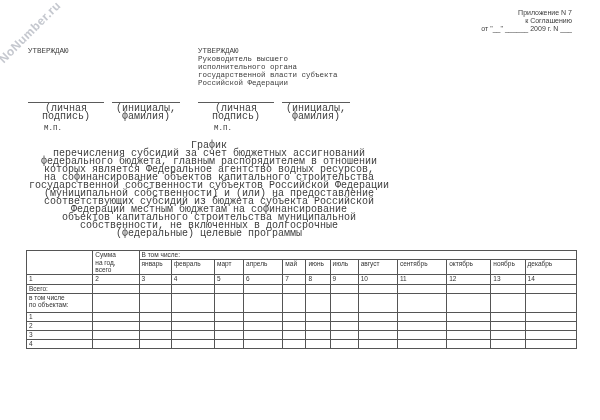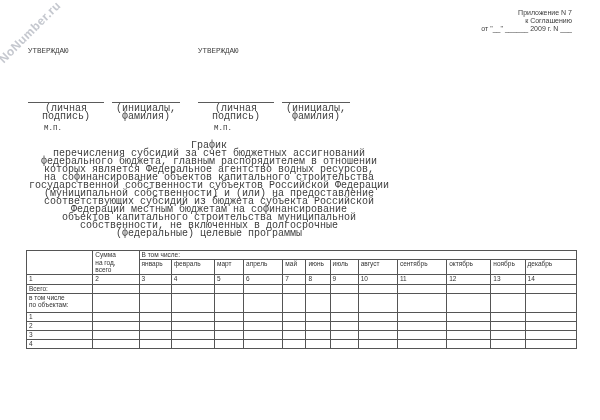--- a/index.html
+++ b/index.html
@@ -88,20 +88,24 @@
         <div class="sig-line"></div>
         <div class="sig-label pre">(инициалы,
 фамилия)</div>
       </div>
     </div>
     <div class="seal">М.П.</div>
   </div>
 
   <div class="approve-block approve-right">
     <div>УТВЕРЖДАЮ</div>
+    <div class="pre">Руководитель высшего
+исполнительного органа
+государственной власти субъекта
+Российской Федерации</div>
     <div class="sig-row">
       <div class="sig-col sig-col-1">
         <div class="sig-line"></div>
         <div class="sig-label">(личная подпись)</div>
       </div>
       <div class="sig-col sig-col-2">
         <div class="sig-line"></div>
         <div class="sig-label pre">(инициалы,
 фамилия)</div>
       </div>

